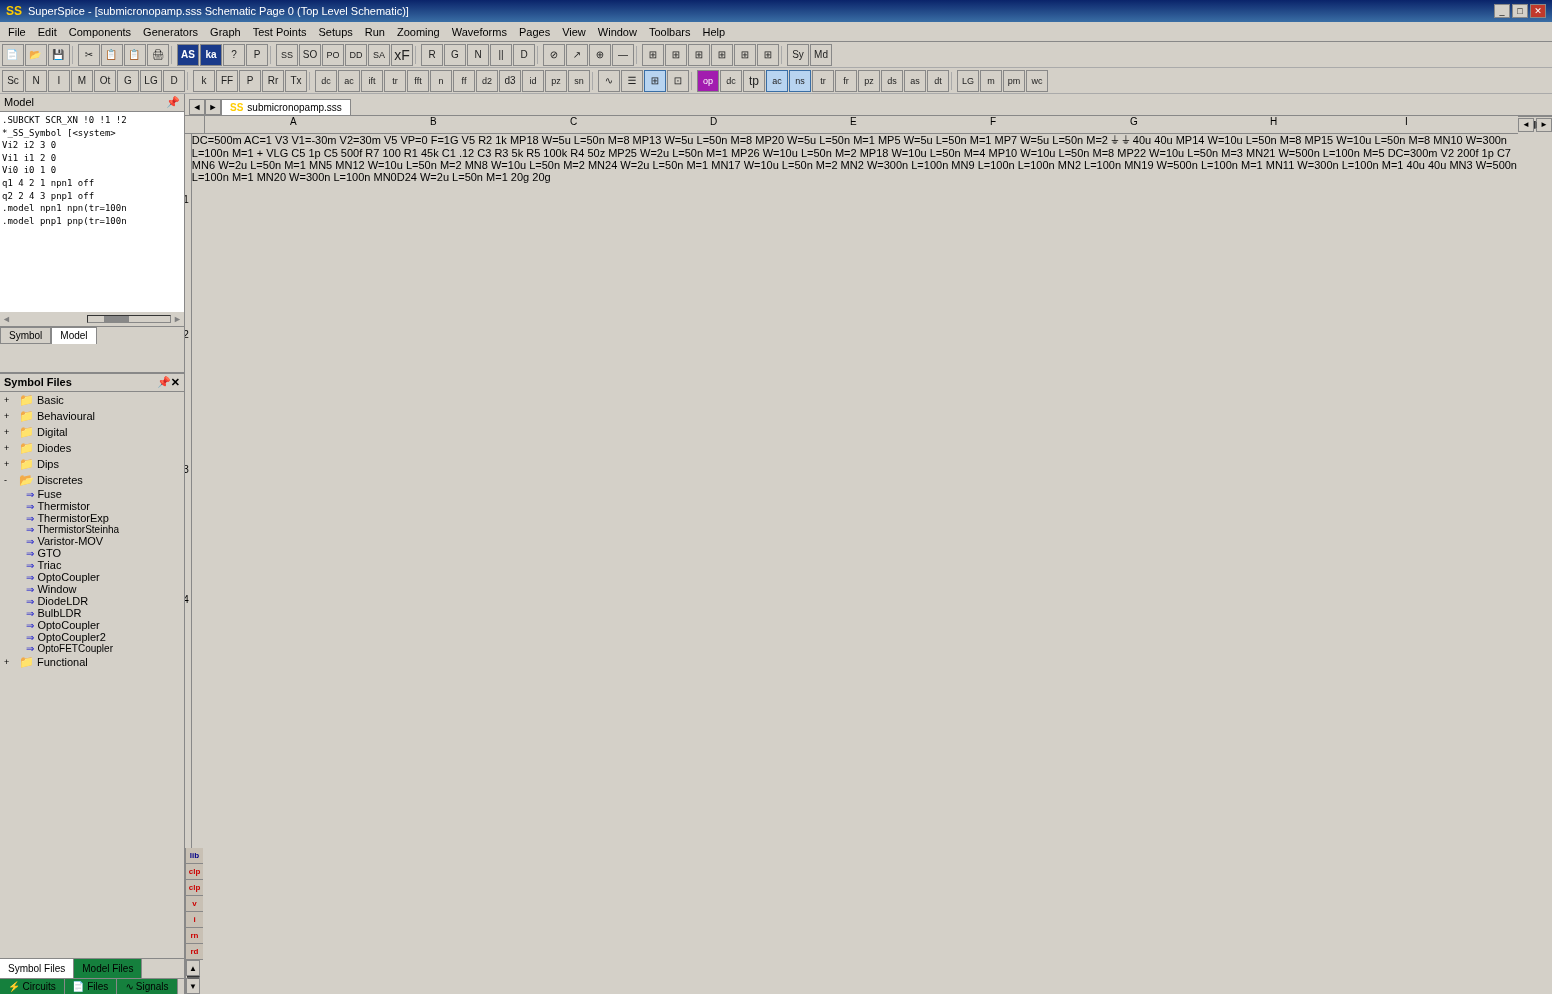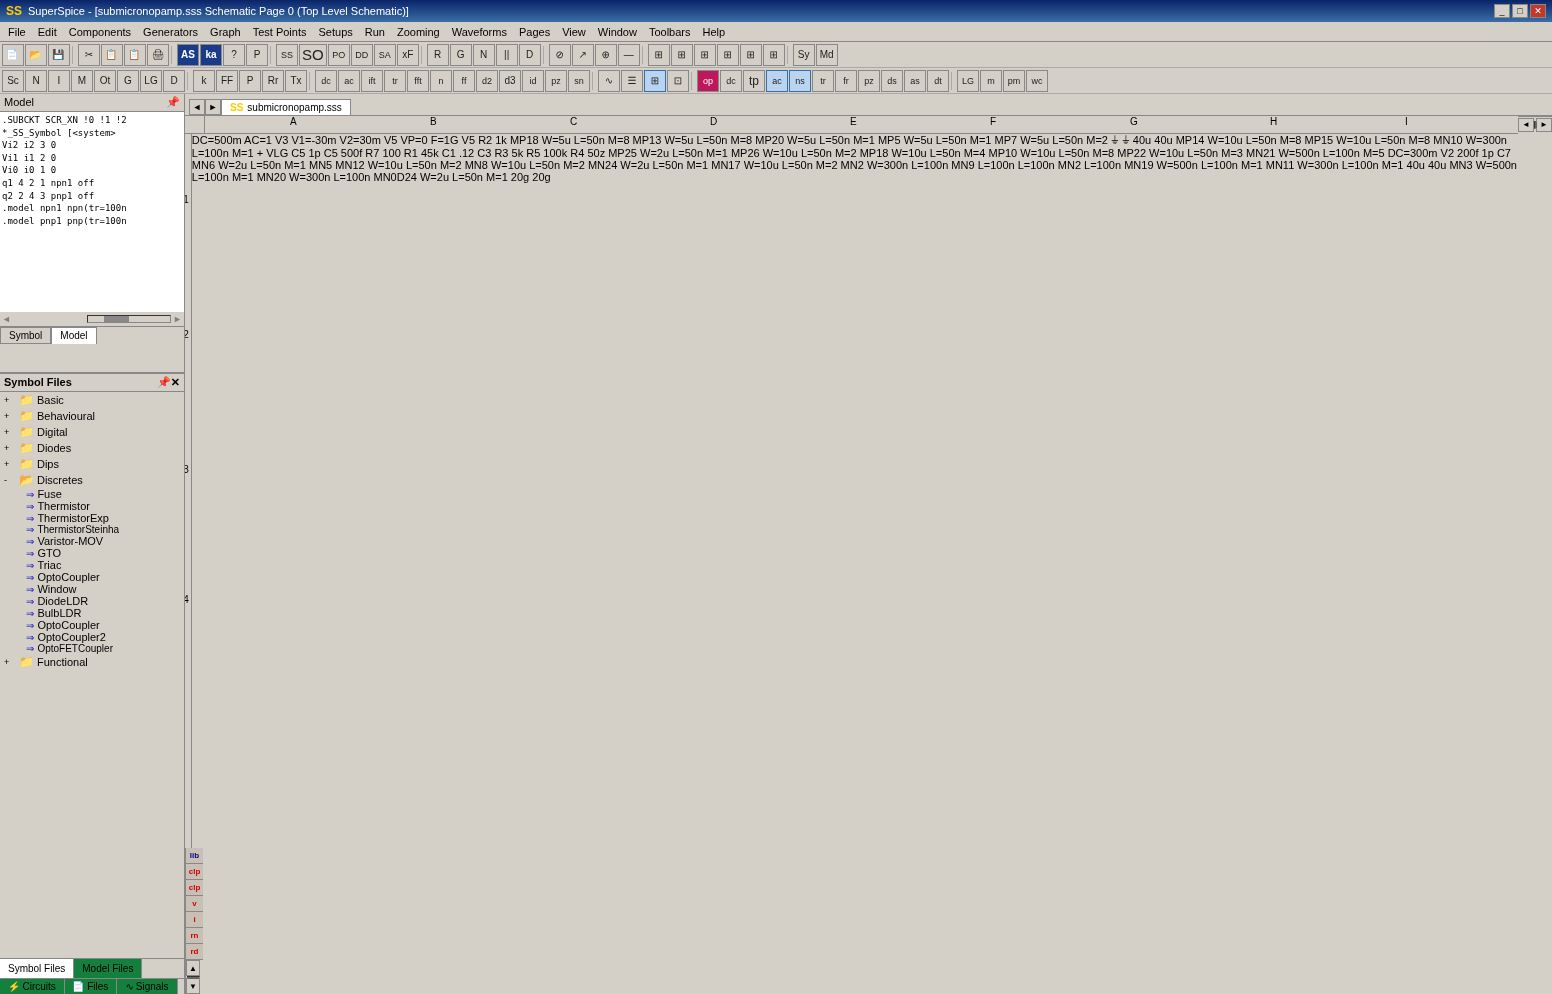--- a/index.html
+++ b/index.html
@@ -13,21 +13,21 @@
     
     #menu-bar { background: #d4d0c8; height: 20px; display: flex; align-items: center; padding: 0 2px; border-bottom: 1px solid #888; }
     .menu-item { padding: 2px 6px; cursor: pointer; font-size: 11px; }
 
     
     .toolbar { background: #d4d0c8; height: 26px; display: flex; align-items: center; padding: 1px 2px; border-bottom: 1px solid #aaa; gap: 1px; }
     .tb-btn { min-width: 22px; height: 22px; background: #d4d0c8; border: 1px solid #888; display: flex; align-items: center; justify-content: center; cursor: pointer; font-size: 10px; padding: 0 2px; color: #222; }
     .tb-sep { width: 4px; border-left: 1px solid #aaa; margin: 2px 1px; height: 18px; }
     .tb-btn.active { background: #b8d4f0; border-color: #3a6ea5; }
     .tb-btn-blue { background: #1a3a8a; color: white; font-weight: bold; }
-    .tb-btn-red { background: #be185d; color: white; }
+    .tb-btn-red { background: #a21caf; color: white; }
 
     
     #main-layout { display: flex; height: calc(994px - 22px - 20px - 26px - 26px - 26px); }
 
     
     #left-panel { width: 185px; background: #d4d0c8; border-right: 1px solid #888; display: flex; flex-direction: column; }
     #model-panel { height: 280px; border-bottom: 2px solid #888; }
     #model-header { background: #d4d0c8; padding: 2px 4px; font-size: 11px; border-bottom: 1px solid #888; display: flex; justify-content: space-between; }
     #model-text { background: white; font-size: 10px; padding: 2px; font-family: monospace; height: 200px; overflow: hidden; color: #000; font-size: 9px; line-height: 1.4; }
     .model-tab { padding: 2px 8px; background: #d4d0c8; border: 1px solid #888; cursor: pointer; font-size: 10px; }
@@ -104,25 +104,25 @@
   <div class="tb-btn">📋</div>
   <div class="tb-btn">📋</div>
   <div class="tb-btn">🖨</div>
   <div class="tb-sep"></div>
   <div class="tb-btn tb-btn-blue">AS</div>
   <div class="tb-btn tb-btn-blue">ka</div>
   <div class="tb-btn">?</div>
   <div class="tb-btn">P</div>
   <div class="tb-sep"></div>
   <div class="tb-btn" style="font-size:9px">SS</div>
-  <div class="tb-btn" style="font-size:15px">SO</div>
+  <div class="tb-btn" style="font-size:10px">SO</div>
   <div class="tb-btn" style="font-size:9px">PO</div>
   <div class="tb-btn" style="font-size:9px">DD</div>
   <div class="tb-btn" style="font-size:9px">SA</div>
-  <div class="tb-btn" style="font-size:10px">xF</div>
+  <div class="tb-btn" style="font-size:14px">xF</div>
   <div class="tb-sep"></div>
   <div class="tb-btn">R</div>
   <div class="tb-btn">G</div>
   <div class="tb-btn">N</div>
   <div class="tb-btn">||</div>
   <div class="tb-btn">D</div>
   <div class="tb-sep"></div>
   <div class="tb-btn">⊘</div>
   <div class="tb-btn">↗</div>
   <div class="tb-btn">⊕</div>

